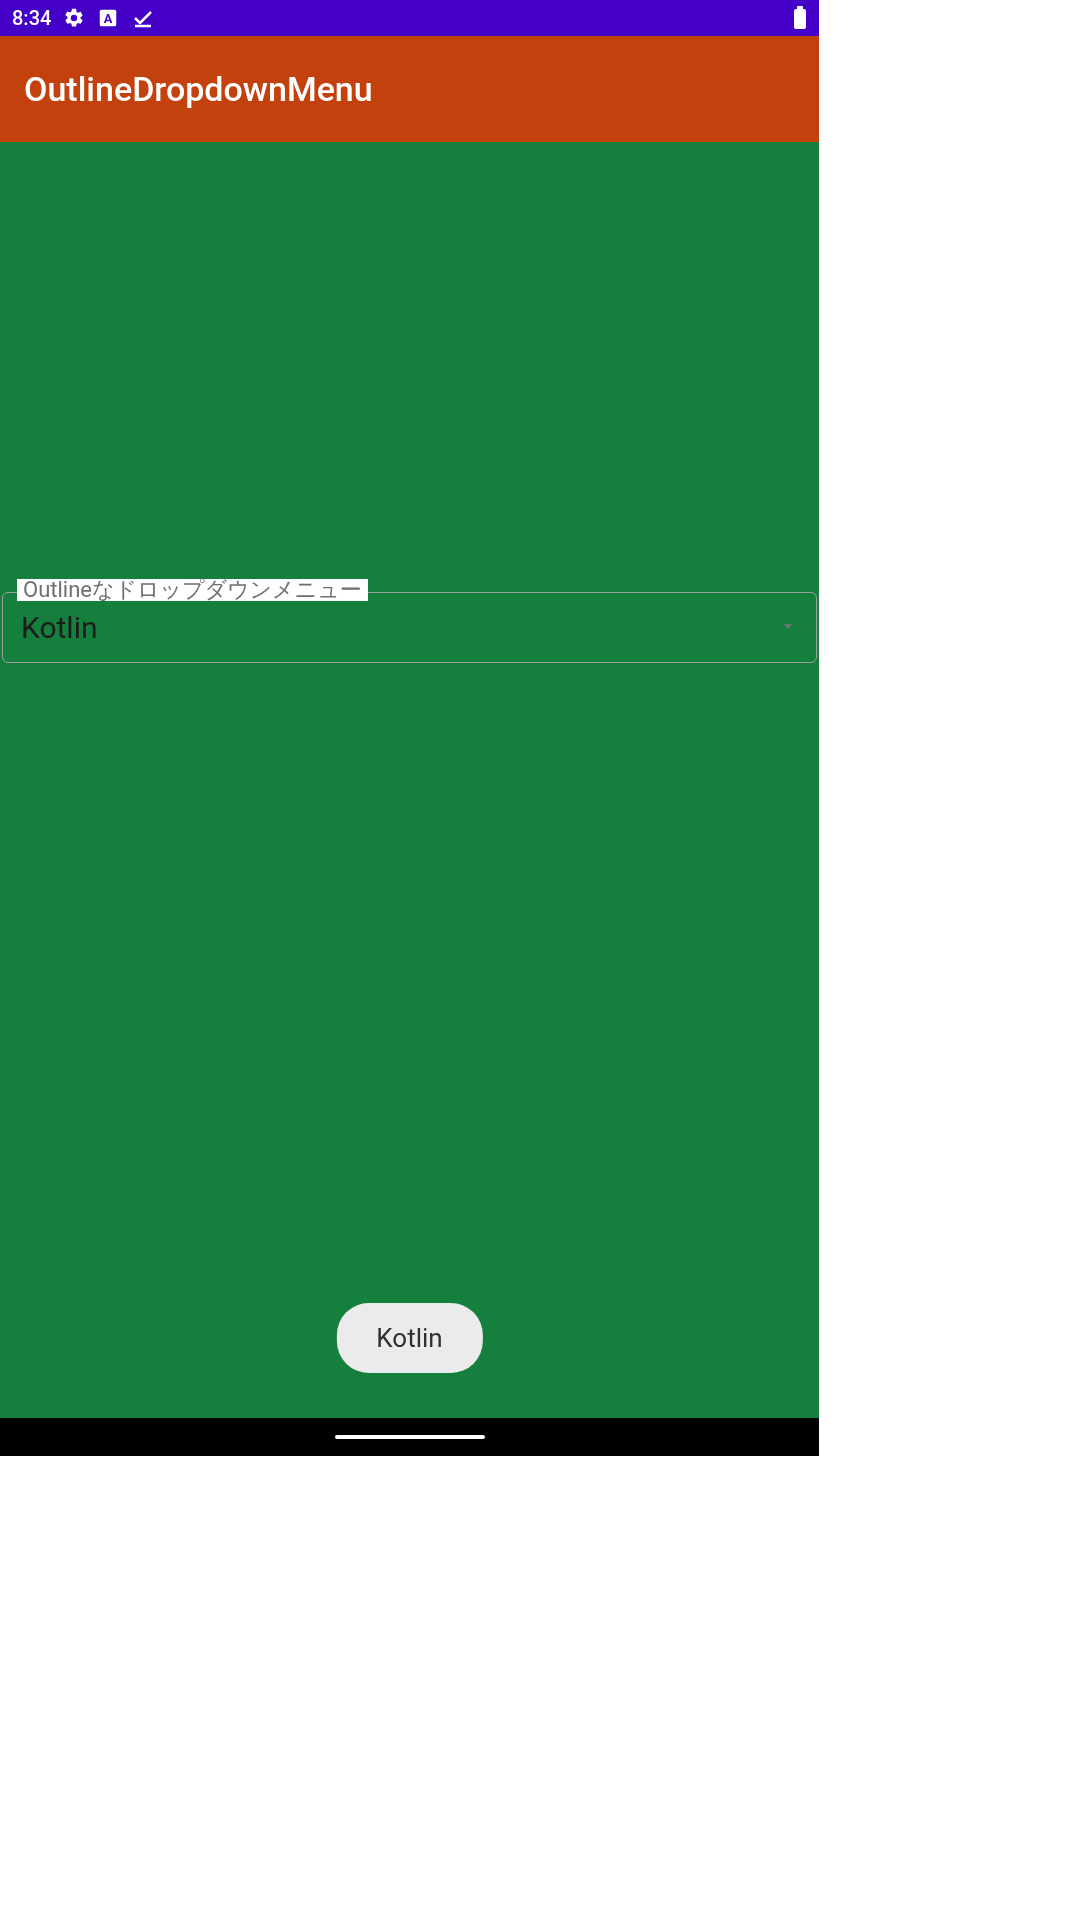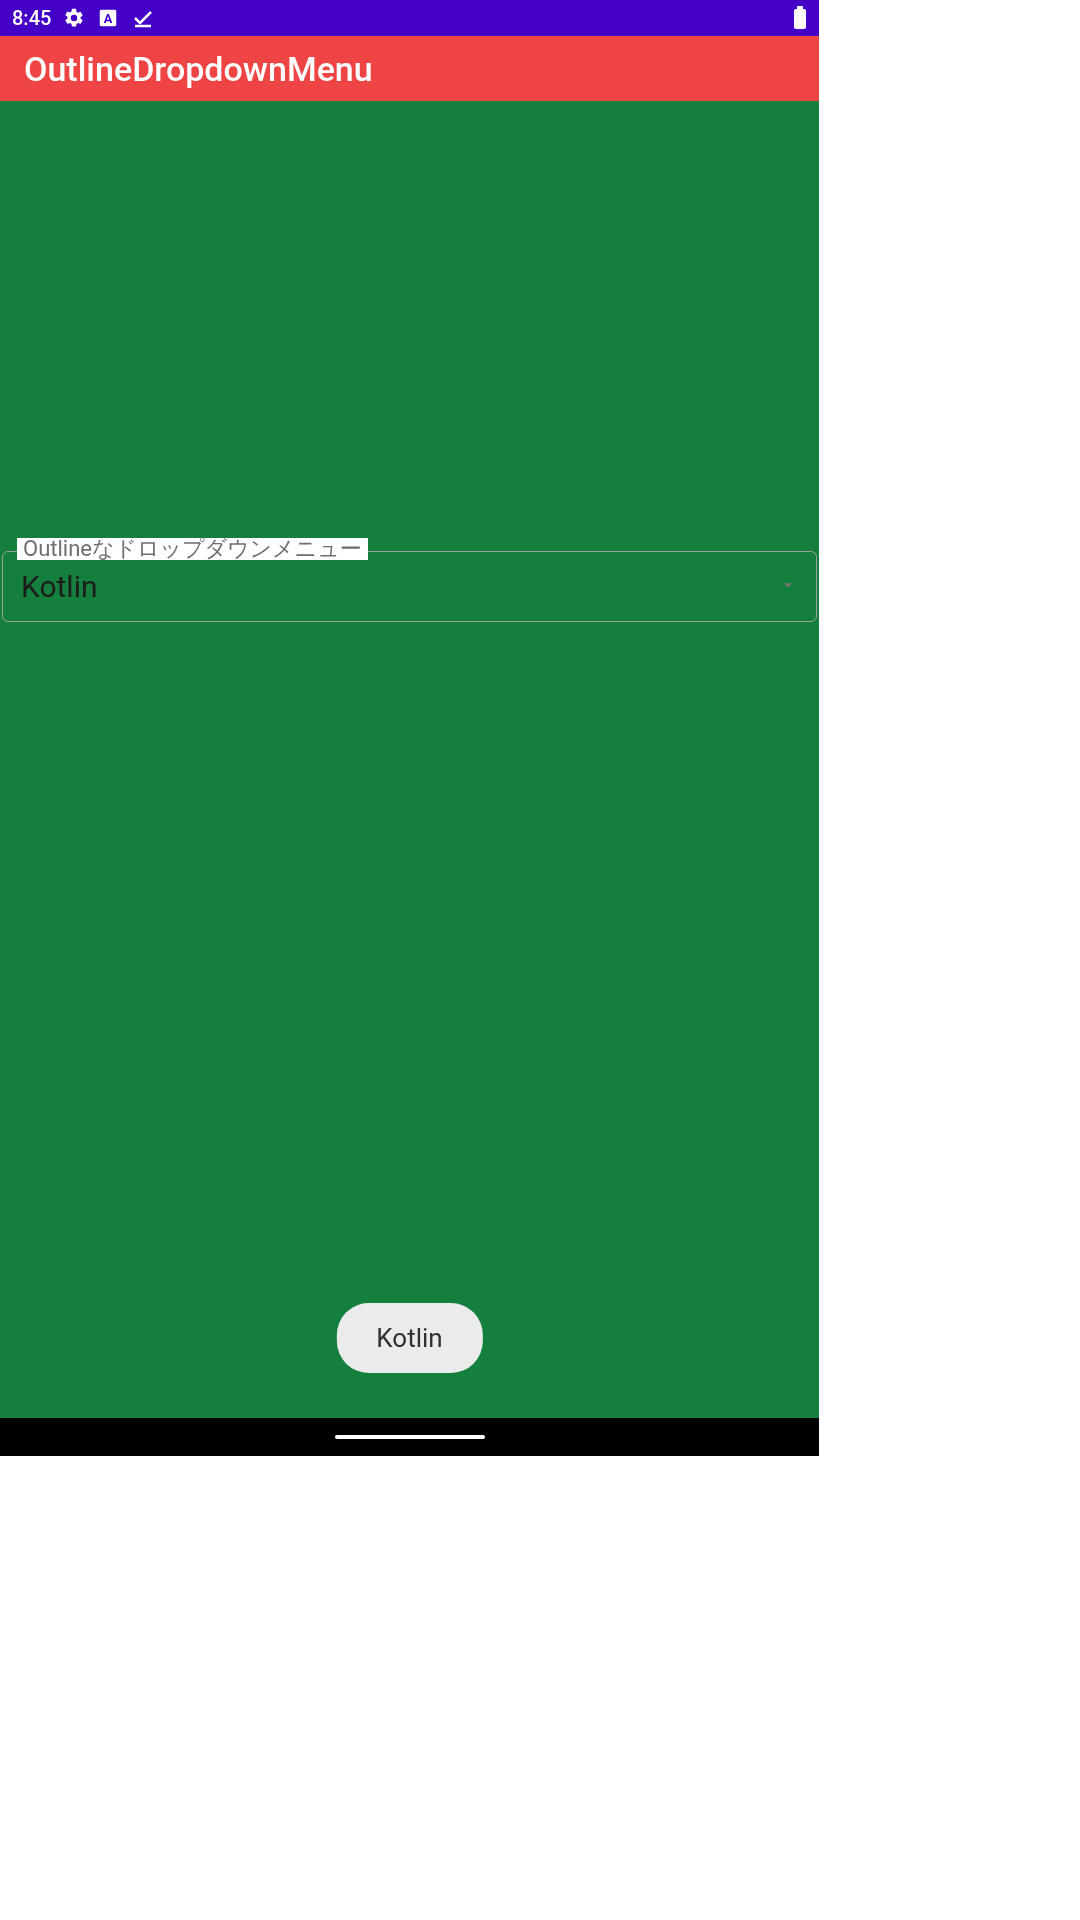--- a/index.html
+++ b/index.html
@@ -5,42 +5,42 @@
     * { margin: 0; padding: 0; box-sizing: border-box; font-family: Roboto, -apple-system, sans-serif; }
     body { width: 819px; height: 1456px; background: #fff; display: flex; flex-direction: column; overflow: hidden; }
 
     .status-bar { height: 36px; background: #4400C7; display: flex; align-items: center; padding: 0 12px; color: #fff; font-size: 20px; font-weight: 500; }
     .status-left { display: flex; align-items: center; gap: 12px; }
     .status-right { margin-left: auto; display: flex; align-items: center; }
     .status-icons { display: flex; gap: 12px; align-items: center; }
     .gear-icon, .keyboard-icon, .checklist-icon { display: flex; align-items: center; }
     .battery-icon svg { display: block; }
 
-    .app-bar { height: 65px; background: #ef4444; display: flex; align-items: center; padding: 0 24px; }
+    .app-bar { height: 106px; background: #c2410c; display: flex; align-items: center; padding: 0 24px; }
     .app-title { color: #fff; font-size: 34px; font-weight: 500; letter-spacing: 0px; }
 
     .content { flex: 1; position: relative; background: #15803d; }
 
     .dropdown-wrap { position: absolute; left: 2px; right: 2px; top: 450px; }
     .outlined-field { position: relative; border: 1.5px solid #9E9E9E; border-radius: 6px; height: 71px; display: flex; align-items: center; padding: 0 18px; }
     .field-label { position: absolute; top: -14px; left: 14px; background: #fff; padding: 0 6px; color: #6F6F6F; font-size: 22px; line-height: 1; }
     .field-value { font-size: 30px; color: #1C1C1C; flex: 1; }
     .chevron { color: #757575; }
 
     .snackbar { position: absolute; bottom: 45px; left: 50%; transform: translateX(-50%); background: #EBEBEB; border-radius: 32px; padding: 20px 40px; color: #303030; font-size: 26px; }
 
     .nav-bar { height: 38px; background: #000; display: flex; align-items: center; justify-content: center; }
     .nav-handle { width: 150px; height: 4px; background: #fff; border-radius: 3px; }
   </style>
 </head>
 <body>
 
 <div class="status-bar">
   <div class="status-left">
-    <span>8:45</span>
+    <span>8:34</span>
     <span class="status-icons">
       <span class="gear-icon">
         <svg width="22" height="22" viewBox="0 0 24 24" fill="#fff">
             <path d="M19.14 12.94a7.07 7.07 0 0 0 0-1.88l2.03-1.58a.5.5 0 0 0 .12-.64l-1.92-3.32a.5.5 0 0 0-.6-.22l-2.39.96a7.03 7.03 0 0 0-1.62-.94l-.36-2.54A.5.5 0 0 0 13.9 2h-3.84a.5.5 0 0 0-.49.42l-.36 2.54c-.58.24-1.12.56-1.62.94l-2.39-.96a.5.5 0 0 0-.6.22L2.68 8.48a.5.5 0 0 0 .12.64l2.03 1.58a7.07 7.07 0 0 0 0 1.88l-2.03 1.58a.5.5 0 0 0-.12.64l1.92 3.32c.14.24.42.34.6.22l2.39-.96c.5.38 1.04.7 1.62.94l.36 2.54a.5.5 0 0 0 .49.42h3.84a.5.5 0 0 0 .49-.42l.36-2.54c.58-.24 1.12-.56 1.62-.94l2.39.96c.24.1.5 0 .6-.22l1.92-3.32a.5.5 0 0 0-.12-.64l-2.03-1.58zM12 15.5A3.5 3.5 0 1 1 12 8.5a3.5 3.5 0 0 1 0 7z"></path>
           </svg>
       </span>
       <span class="keyboard-icon">
         <svg width="22" height="22" viewBox="0 0 24 24" fill="#fff">
             <rect x="3" y="3" width="18" height="18" rx="2" fill="#fff"></rect>
             <text x="12" y="17" text-anchor="middle" fill="#4400C7" font-size="14" font-weight="700">A</text>

